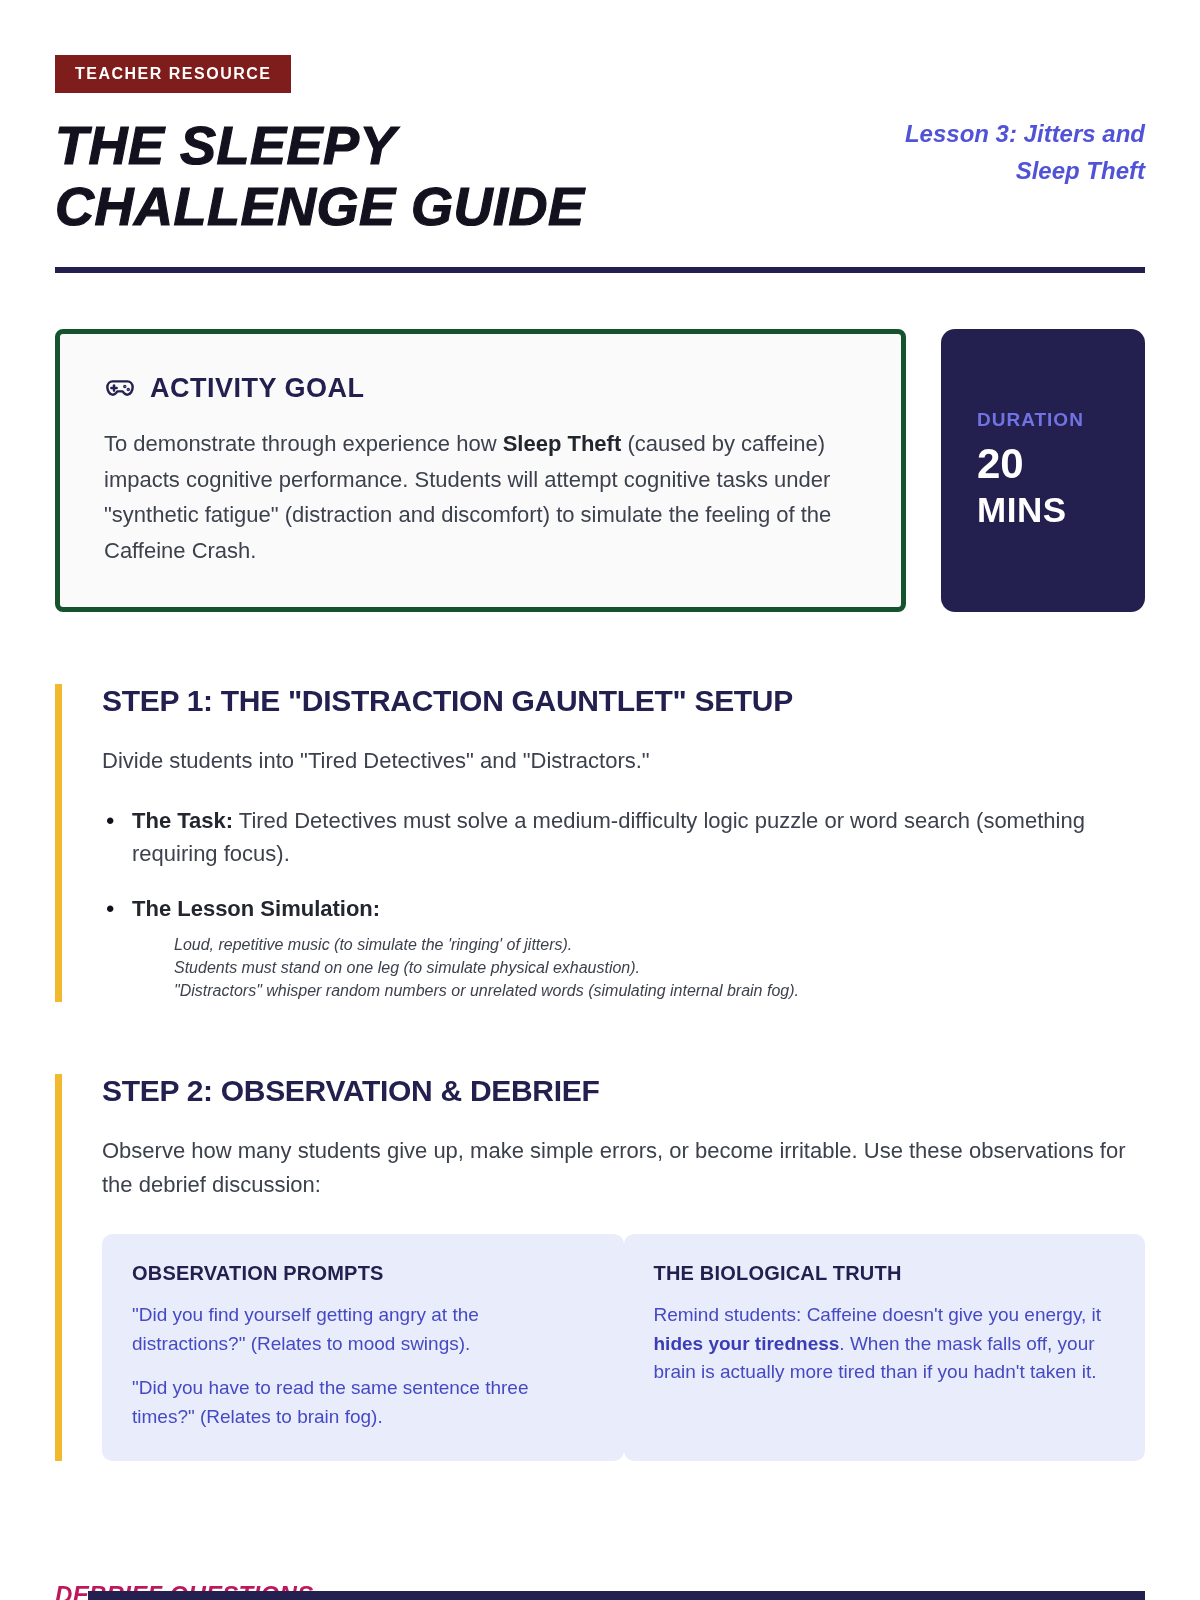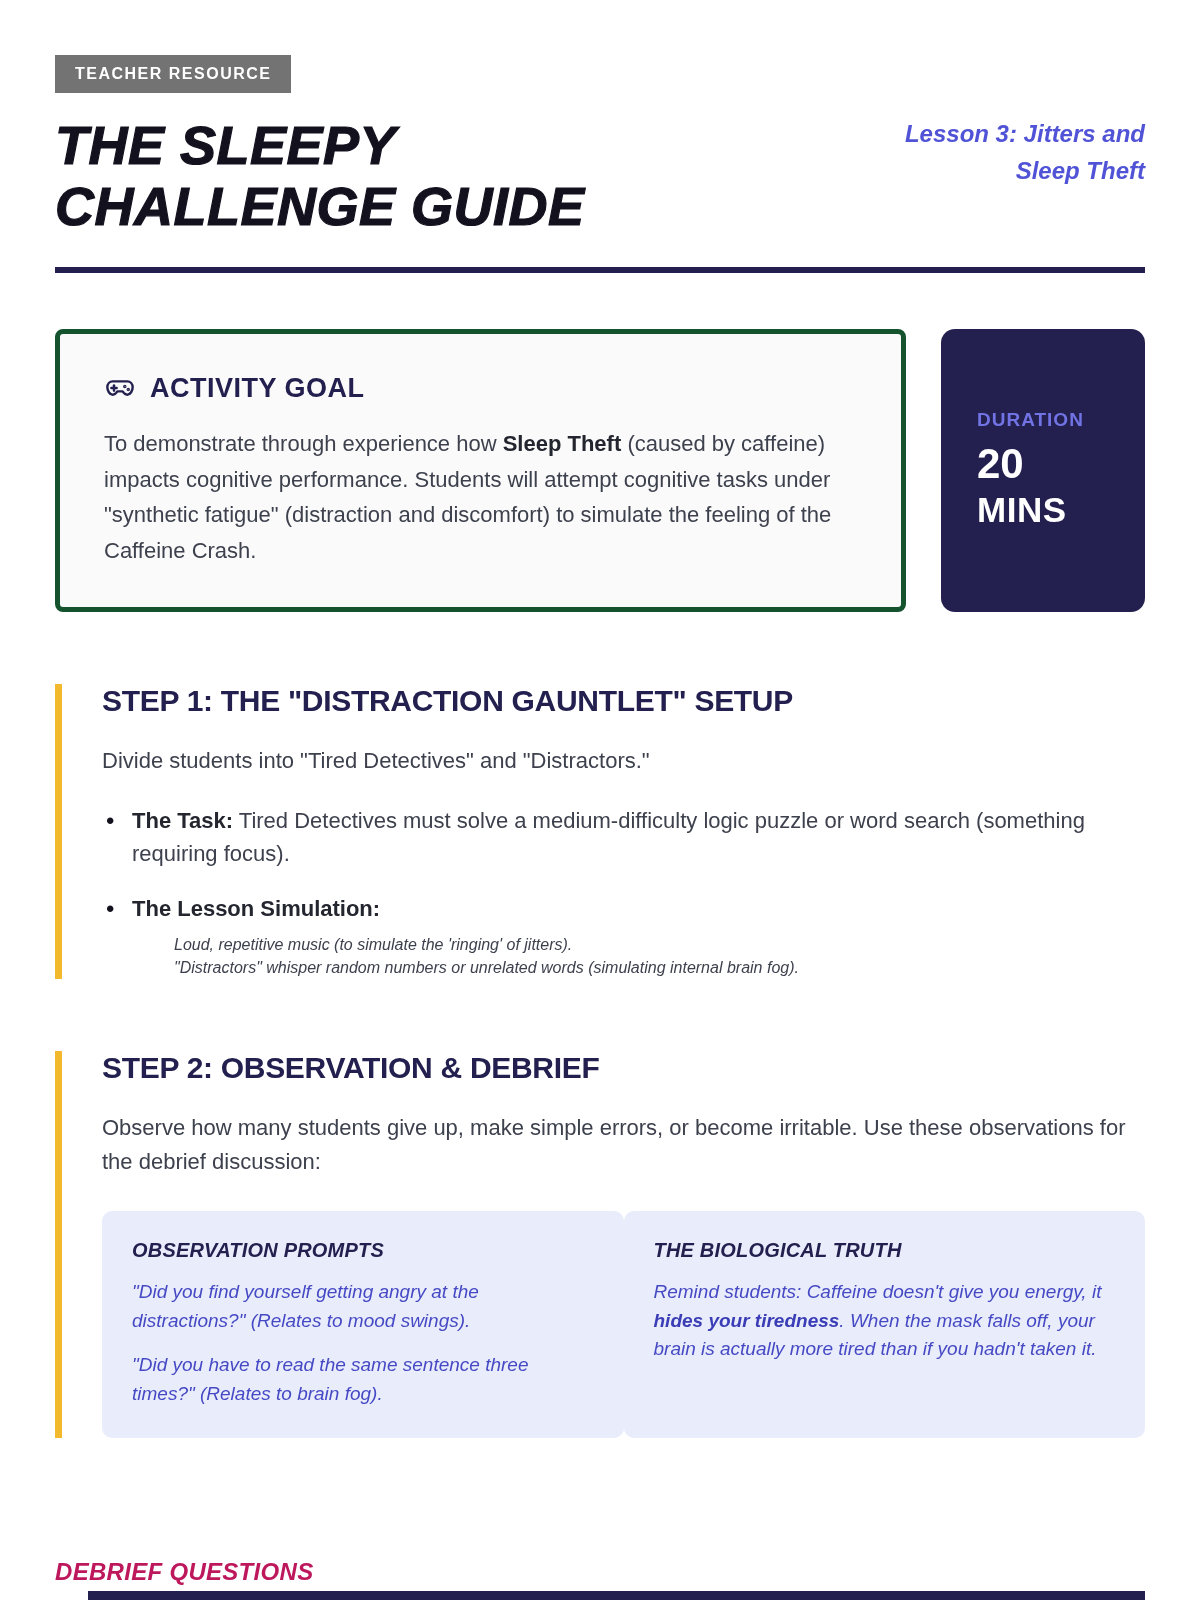--- a/index.html
+++ b/index.html
@@ -14,21 +14,21 @@
     height: 1600px;
     margin: 0 auto;
     background: #ffffff;
     overflow: hidden;
     padding: 55px 55px 0 55px;
   }
 
   
   .badge {
     display: inline-block;
-    background: #737373;
+    background: #7f1d1d;
     color: #ffffff;
     font-size: 16px;
     font-weight: 700;
     letter-spacing: 1.5px;
     padding: 10px 20px;
   }
   .header-row {
     display: flex;
     justify-content: space-between;
     margin-top: 22px;
@@ -165,21 +165,20 @@
     font-style: italic;
     font-size: 16px;
     line-height: 1.45;
     color: #3d414d;
   }
 
   
   .cards-row {
     display: flex;
     margin-top: 32px;
-    font-style: italic;
   }
   .info-card {
     flex: 1;
     background: #e9edfb;
     border-radius: 10px;
     padding: 28px 30px 30px 30px;
   }
   .info-card h3 {
     color: #23204f;
     font-size: 20px;
@@ -265,20 +264,21 @@
     <h2 class="step-heading">STEP 1: THE "DISTRACTION GAUNTLET" SETUP</h2>
     <p class="body-text">Divide students into "Tired Detectives" and "Distractors."</p>
     <ul class="bullets">
       <li>
         <strong>The Task:</strong><span> Tired Detectives must solve a medium-difficulty logic puzzle or word search (something requiring focus).</span>
       </li>
       <li>
         <strong>The Lesson Simulation:</strong>
         <div class="sub-items">
           <div class="sub-item">Loud, repetitive music (to simulate the 'ringing' of jitters).</div>
+          <div class="sub-item">Students must stand on one leg (to simulate physical exhaustion).</div>
           <div class="sub-item">"Distractors" whisper random numbers or unrelated words (simulating internal brain fog).</div>
         </div>
       </li>
     </ul>
   </section>
 
   
   <section class="step">
     <h2 class="step-heading">STEP 2: OBSERVATION &amp; DEBRIEF</h2>
     <p class="body-text">Observe how many students give up, make simple errors, or become irritable. Use these observations for the debrief discussion:</p>

